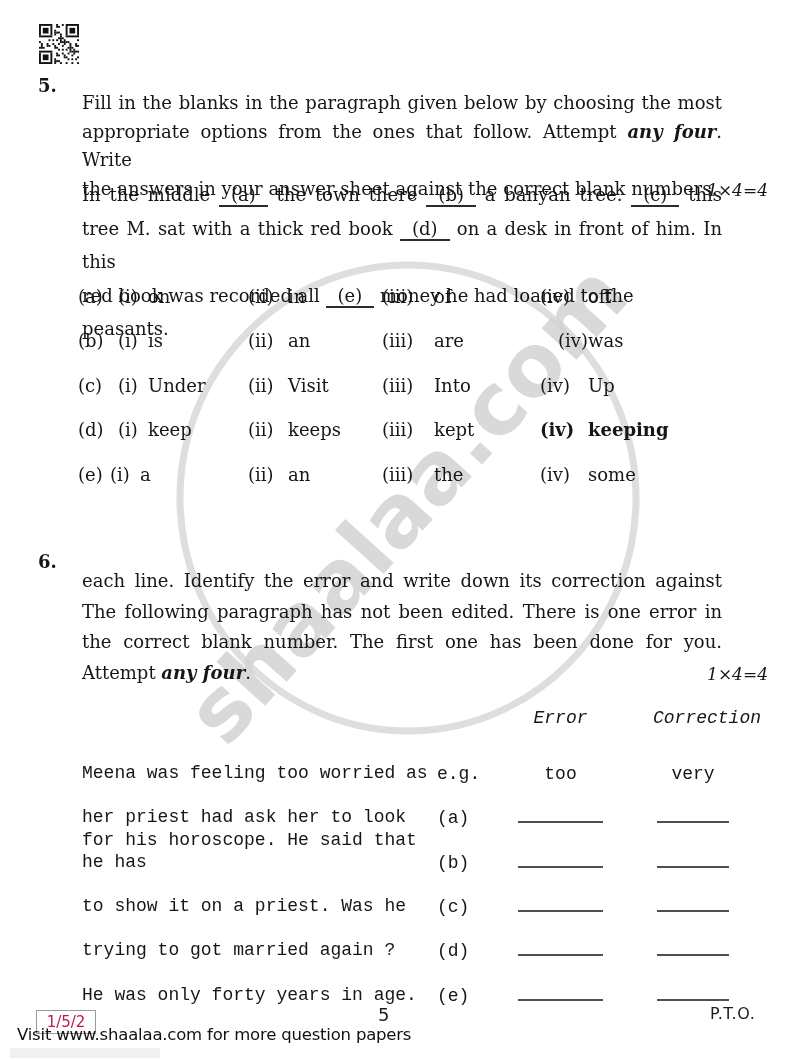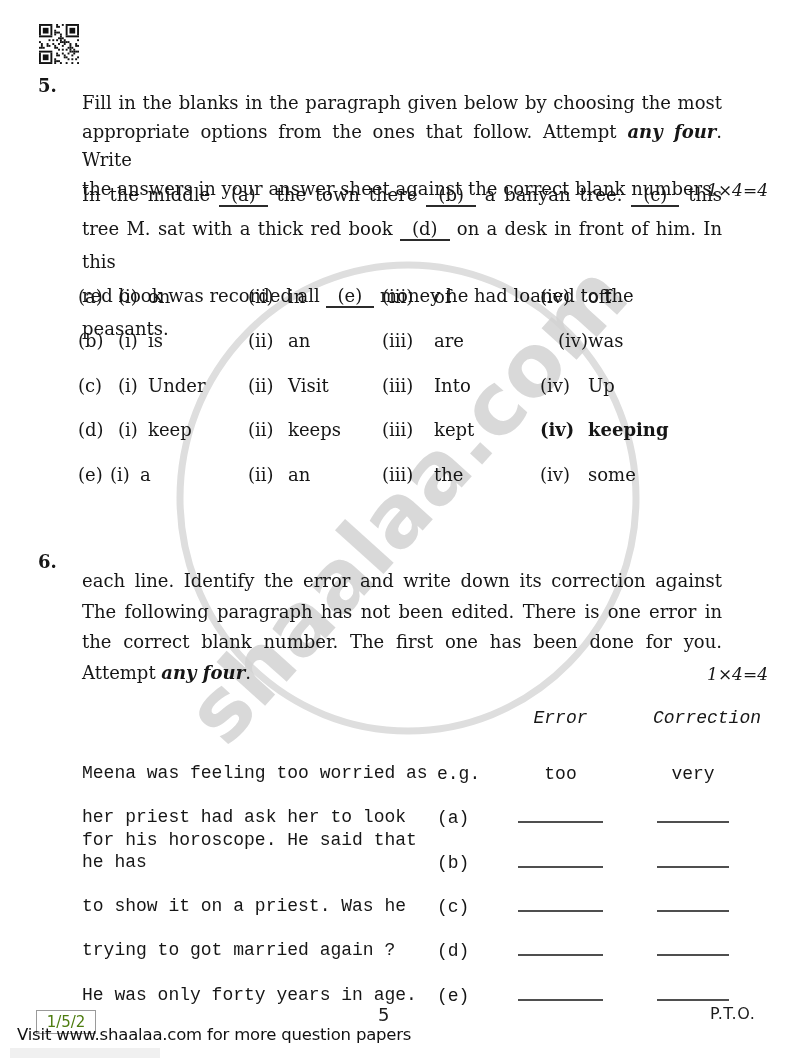--- a/index.html
+++ b/index.html
@@ -38,21 +38,21 @@
   .hdr{display:inline-block;font-style:italic;text-align:center;}
   .hdr.he{width:85px;}
   .hdr.hc{width:80px;margin-left:-4px;}
   .cval{display:inline-block;width:85px;text-align:center;}
   .cval2{display:inline-block;width:72px;text-align:center;}
   .eblank{display:inline-block;height:15px;border-bottom:2px solid #4f4f4f;margin-top:2px;}
   .eblank.err{width:85px;}
   .eblank.corr{width:72px;}
   
   .footer-code{left:36px;top:1010px;width:58px;height:22px;border:1px solid #9a9a9a;
-      font-family:"DejaVu Sans","Liberation Sans",sans-serif;font-size:15px;color:#4d7c0f;
+      font-family:"DejaVu Sans","Liberation Sans",sans-serif;font-size:15px;color:#be185d;
       display:flex;align-items:center;justify-content:center;z-index:2;background:transparent;}
   .footer-page{left:378px;top:1004px;font-family:"DejaVu Sans","Liberation Sans",sans-serif;
       font-size:18px;color:#1c1c1c;z-index:2;}
   .footer-pto{left:710px;top:1004px;font-family:"DejaVu Sans","Liberation Sans",sans-serif;
       font-size:16px;color:#1c1c1c;letter-spacing:.5px;z-index:2;}
   .footer-visit{left:17px;top:1025px;font-family:"DejaVu Sans","Liberation Sans",sans-serif;
       font-size:16.5px;letter-spacing:-.2px;color:#111;z-index:3;white-space:nowrap;}
   .scan-smudge{left:10px;top:1048px;width:150px;height:10px;background:#f0f0f0;z-index:1;}
   .qr{left:39px;top:24px;width:40px;height:40px;z-index:1;}
 </style>

